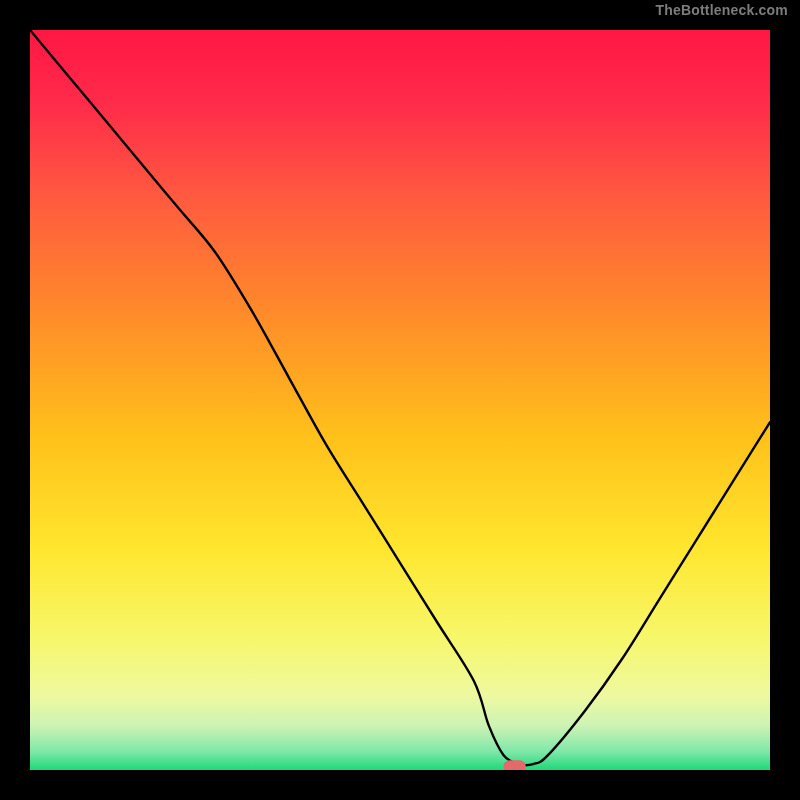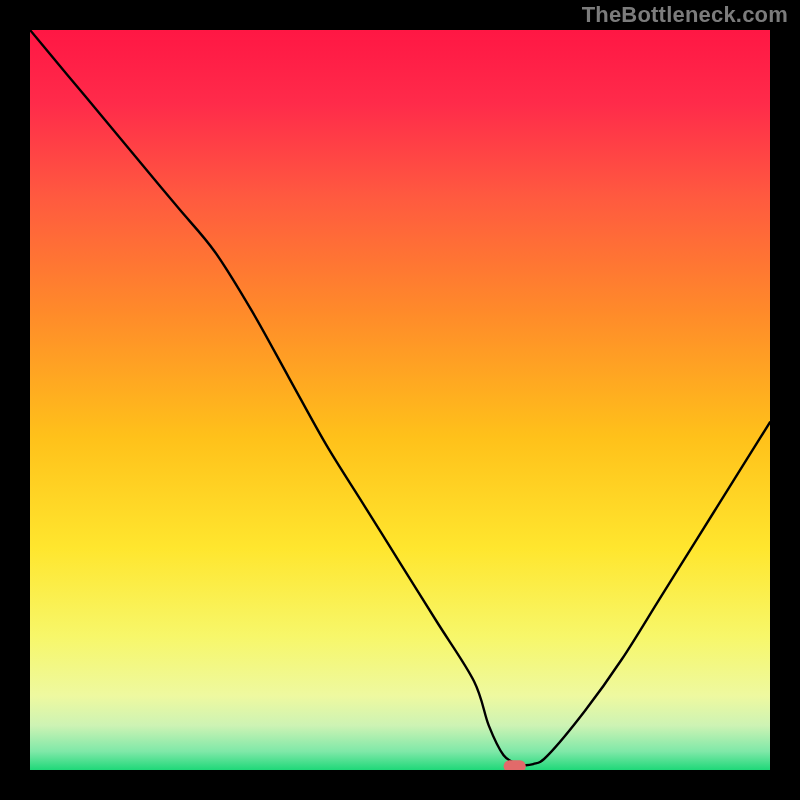--- a/index.html
+++ b/index.html
@@ -14,21 +14,21 @@
     position: relative;
     width: 800px;
     height: 800px;
     background: #000;
   }
   .watermark {
     position: absolute;
     top: 2px;
     right: 12px;
     font-family: Arial, Helvetica, sans-serif;
-    font-size: 22px;
+    font-size: 14px;
     font-weight: 600;
     color: #7c7c7c;
     letter-spacing: 0.2px;
     user-select: none;
   }
   svg.plot {
     position: absolute;
     left: 30px;
     top: 30px;
     width: 740px;

